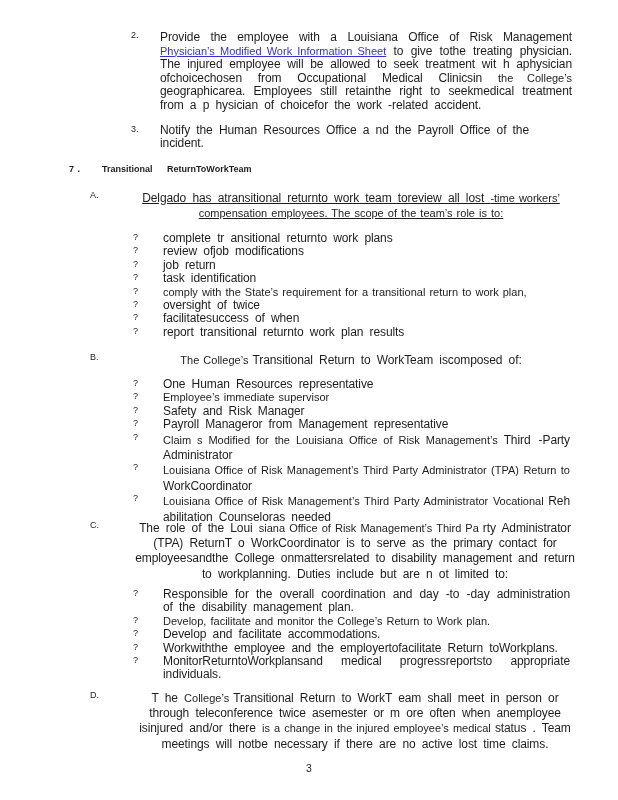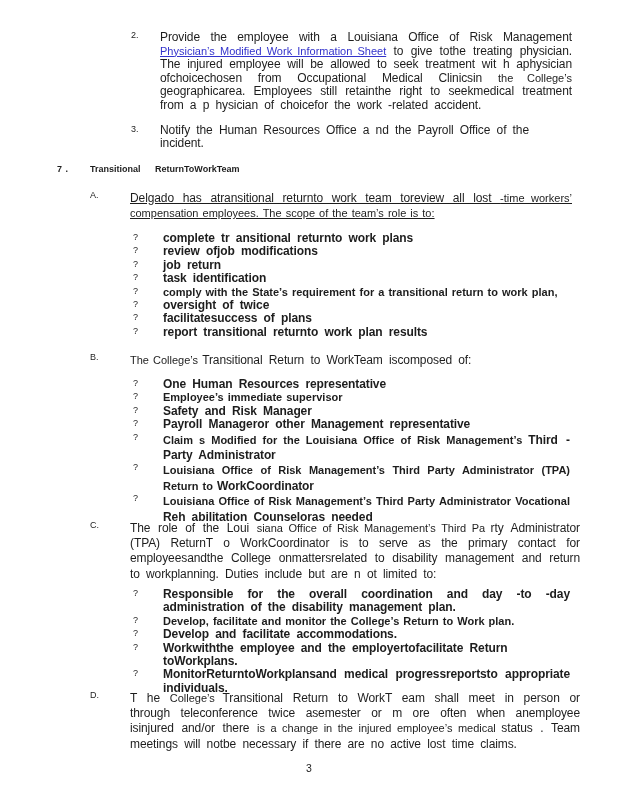--- a/index.html
+++ b/index.html
@@ -13,23 +13,23 @@
     overflow: hidden;
   }
   .abs { position: absolute; }
   .flex { display: flex; align-items: flex-start; }
   .just { text-align: justify; }
   .sm { font-size: 12px; letter-spacing: -0.1px; word-spacing: 3px; }
   .lg { font-size: 11px; letter-spacing: 0; word-spacing: 1px; }
   .num { width: 29px; flex: none; font-size: 9px; }
   .albl { width: 40px; flex: none; font-size: 9px; }
   .ptext { line-height: 12.6px; }
-  .lh13 { line-height: 13.2px; }
+  .lh13 { line-height: 13.2px; text-align: center; }
   .bmark { width: 30px; flex: none; font-size: 9px; }
-  .btext { flex: 1; line-height: 13.4px; font-weight: bold; }
+  .btext { flex: 1; line-height: 13.4px; }
   .bold { font-weight: bold; }
   .link { color: #3333cc; text-decoration: underline; cursor: pointer; }
   .bullet-row { display: flex; align-items: flex-start; }
   .pageno { text-align: center; font-size: 10.5px; width: 100%; }
   .head-num { display: inline-block; width: 33px; }
   .head-a { display: inline-block; width: 65px; }
 </style>
 </head>
 <body>
 
@@ -40,21 +40,21 @@
     <div class="just ptext" style="width:412px;">
       <span class="sm">Provide the employee with a Louisiana Office of Risk Management </span><span class="lg link">Physician’s Modified Work Information Sheet</span><span class="sm"> to give tothe treating physician. The injured employee will be allowed to seek treatment wit h aphysician ofchoicechosen from Occupational Medical Clinicsin </span><span class="lg">the College’s </span><span class="sm">geographicarea. Employees still retainthe right to seekmedical treatment from a p hysician of choicefor the work -related accident.</span>
     </div>
   </div>
 
   <div class="abs flex" style="left:131px; top:124px; width:441px;">
     <span class="num">3.</span>
     <div class="sm ptext" style="width:412px;">Notify the Human Resources Office a nd the Payroll Office of the incident.</div>
   </div>
 
-  <div class="abs bold" style="left:57px; top:164px; font-size:9px; word-spacing:1px;">
+  <div class="abs bold" style="left:69px; top:164px; font-size:9px; word-spacing:1px;">
     <span class="head-num">7 .</span><span class="head-a">Transitional</span><span>ReturnToWorkTeam</span>
   </div>
 
   <div class="abs flex" style="left:90px; top:190px; width:482px;">
     <span class="albl">A.</span>
     <div class="just lh13" style="width:442px;text-decoration:underline;">
       <span class="sm">Delgado has atransitional returnto work team toreview all lost </span><span class="lg">-time workers’ compensation employees. The scope of the team’s role is to:</span>
     </div>
   </div>
 
@@ -78,21 +78,21 @@
     <div class="bullet-row">
       <span class="bmark">?</span>
       <div class="btext lg">comply with the State’s requirement for a transitional return to work plan,</div>
     </div>
     <div class="bullet-row">
       <span class="bmark">?</span>
       <div class="btext sm">oversight of twice</div>
     </div>
     <div class="bullet-row">
       <span class="bmark">?</span>
-      <div class="btext sm">facilitatesuccess of plans</div>
+      <div class="btext sm">facilitatesuccess of when</div>
     </div>
     <div class="bullet-row">
       <span class="bmark">?</span>
       <div class="btext sm">report transitional returnto work plan results</div>
     </div>
   </div>
 
   <div class="abs flex" style="left:90px; top:352px; width:482px;">
     <span class="albl">B.</span>
     <div class="lh13" style="width:442px;">
@@ -108,21 +108,21 @@
     <div class="bullet-row">
       <span class="bmark">?</span>
       <div class="btext lg">Employee’s immediate supervisor</div>
     </div>
     <div class="bullet-row">
       <span class="bmark">?</span>
       <div class="btext sm">Safety and Risk Manager</div>
     </div>
     <div class="bullet-row">
       <span class="bmark">?</span>
-      <div class="btext sm">Payroll Manageror other Management representative</div>
+      <div class="btext sm">Payroll Manageror from Management representative</div>
     </div>
     <div class="bullet-row">
       <span class="bmark">?</span>
       <div class="btext just"><span class="lg">Claim s Modified for the Louisiana Office of Risk Management’s </span><span class="sm">Third -Party Administrator</span></div>
     </div>
     <div class="bullet-row">
       <span class="bmark">?</span>
       <div class="btext just"><span class="lg">Louisiana Office of Risk Management’s Third Party Administrator (TPA) Return to </span><span class="sm">WorkCoordinator</span></div>
     </div>
     <div class="bullet-row">

